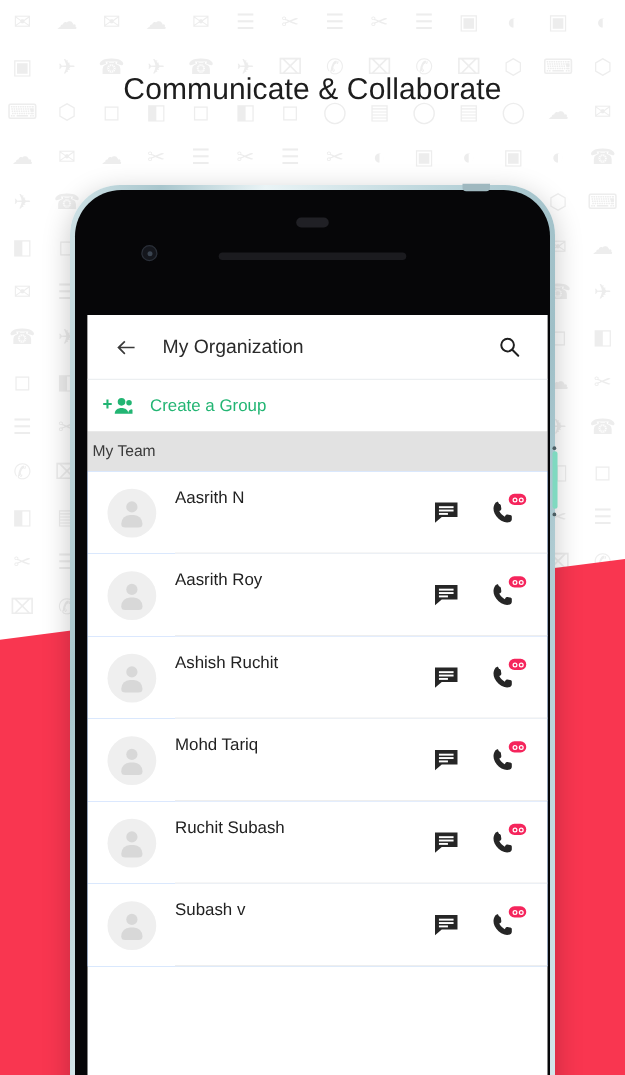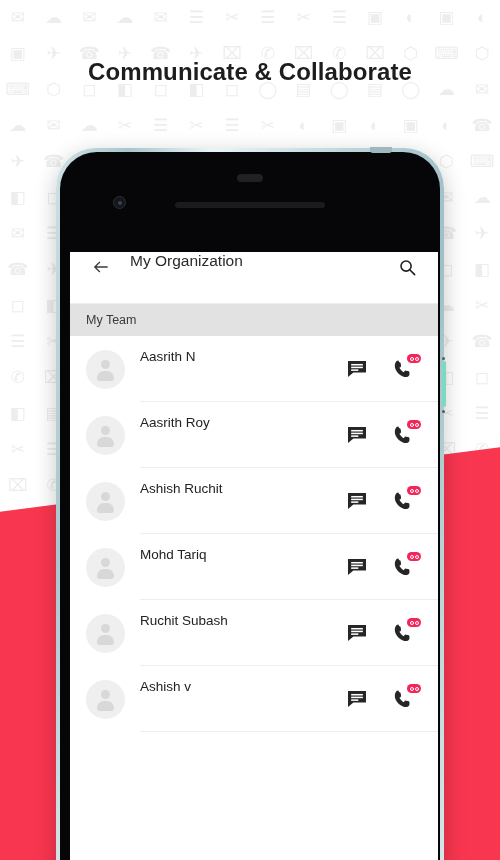--- a/index.html
+++ b/index.html
@@ -50,21 +50,21 @@
   }
 
   
   #headline {
     position: absolute;
     top: 58px;
     left: 0;
     right: 0;
     text-align: center;
     font-size: 24px;
-    font-weight: 700;
+    font-weight: 400;
     color: #1d1d1d;
     letter-spacing: 0.1px;
     z-index: 3;
   }
 
   
   #phone {
     position: absolute;
     left: 56px;
     top: 148px;
@@ -171,21 +171,21 @@
     bottom: 0;
     background: #ffffff;
     overflow: hidden;
   }
 
   
   #app-bar {
     height: 52px;
     background: #ffffff;
     display: flex;
-    align-items: flex-start;
+    align-items: center;
     padding: 0 16px;
     border-bottom: 1px solid #eceff1;
   }
   #back-button {
     width: 30px; height: 30px;
     display: flex; align-items: center; justify-content: center;
     cursor: pointer;
   }
   #app-bar-title {
     margin-left: 14px;
@@ -213,21 +213,21 @@
     margin-left: 14px;
     font-size: 13.5px;
   }
 
   
   #section-header {
     height: 32px;
     background: #e2e2e2;
     display: flex;
     align-items: center;
-    padding-left: 16px;
+    padding-left: 4px;
   }
   #section-header-label {
     font-size: 12.5px;
     color: #3b3b3b;
     font-weight: 400;
   }
 
   
   #contact-list { background:#3b82f6; }
 
@@ -684,20 +684,32 @@
         </div>
         <div id="app-bar-title">My Organization</div>
         <div id="search-button">
           <svg width="19" height="19" viewBox="0 0 24 24" aria-hidden="true">
             <circle cx="10.2" cy="10.2" r="6.4" fill="none" stroke="#1f1f1f" stroke-width="2"></circle>
             <line x1="15.2" y1="15.2" x2="21" y2="21" stroke="#1f1f1f" stroke-width="2" stroke-linecap="round"></line>
           </svg>
         </div>
       </div>
 
+      <div id="create-group-row">
+        <span style="display:flex;align-items:center;">
+          <svg width="24" height="18" viewBox="0 0 26 18" aria-hidden="true">
+            <path d="M4.2 4.2V1.2H2.4v3H-0.4V6h2.8v3h1.8V6H7V4.2z" fill="#22B573" transform="translate(1,2)"></path>
+            <circle cx="16.5" cy="5.2" r="3.3" fill="#22B573"></circle>
+            <circle cx="23" cy="6" r="2.4" fill="#22B573"></circle>
+            <path d="M10.6 15.6c0-3.2 2.7-5 5.9-5s5.9 1.8 5.9 5z" fill="#22B573"></path>
+            <path d="M22.1 15.6c0-2.2 1.1-3.8 3-4.1 1.6.4 2.6 1.9 2.6 4.1z" fill="#22B573"></path>
+          </svg>
+        </span>
+        <span id="create-group-label" style="color:#22B573;">Create a Group</span>
+      </div>
 
       <div id="section-header">
         <span id="section-header-label">My Team</span>
       </div>
 
       <div id="contact-list">
           <div class="contact-row">
             <div class="avatar">
               <span class="head"></span>
               <span class="body"></span>
@@ -825,21 +837,21 @@
                   <span></span>
                 </span>
               </div>
             </div>
           </div>
           <div class="contact-row">
             <div class="avatar">
               <span class="head"></span>
               <span class="body"></span>
             </div>
-            <div class="contact-name">Ashish v</div>
+            <div class="contact-name">Subash v</div>
             <div class="row-actions">
               <div class="action-btn">
                 <svg width="20" height="18" viewBox="0 0 22 20" aria-hidden="true">
                   <path d="M1 1h20v13H7l-6 5z" fill="#262626"></path>
                   <rect x="4.5" y="4.4" width="13" height="1.7" fill="#ffffff"></rect>
                   <rect x="4.5" y="7.4" width="13" height="1.7" fill="#ffffff"></rect>
                   <rect x="4.5" y="10.4" width="8" height="1.7" fill="#ffffff"></rect>
                 </svg>
               </div>
               <div class="action-btn">

